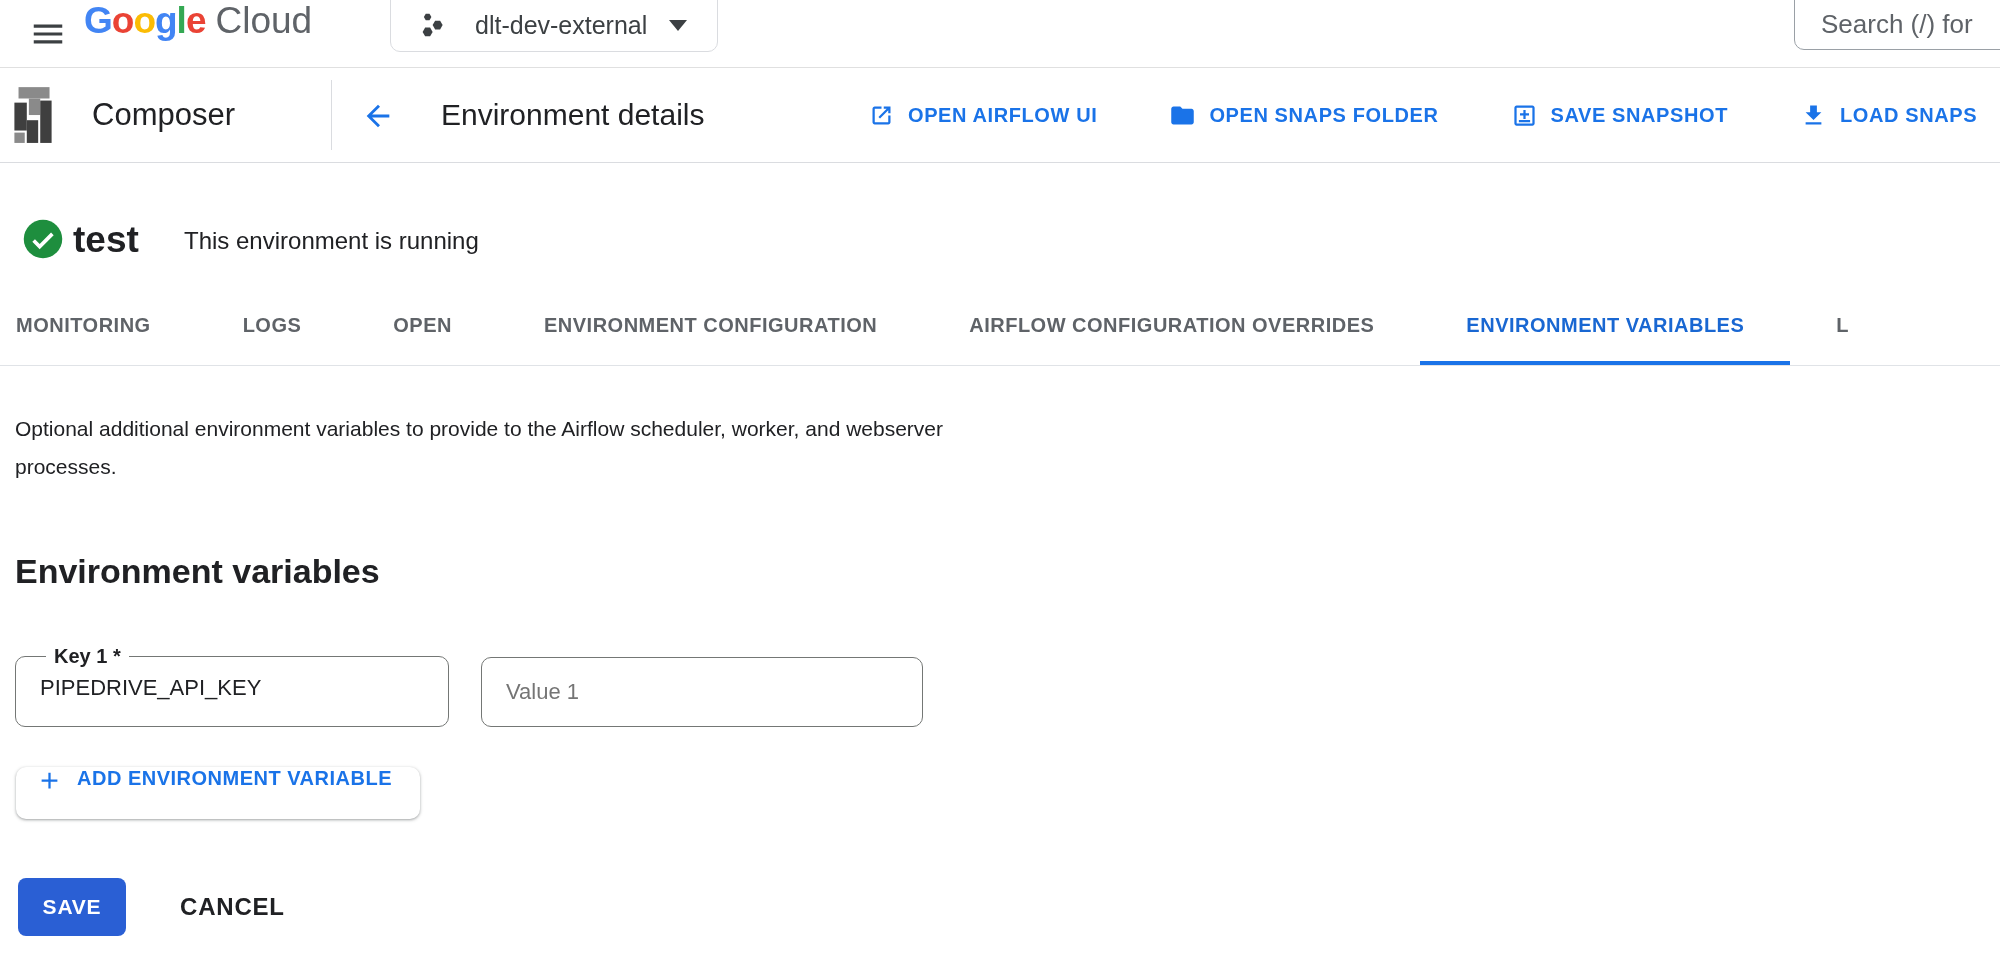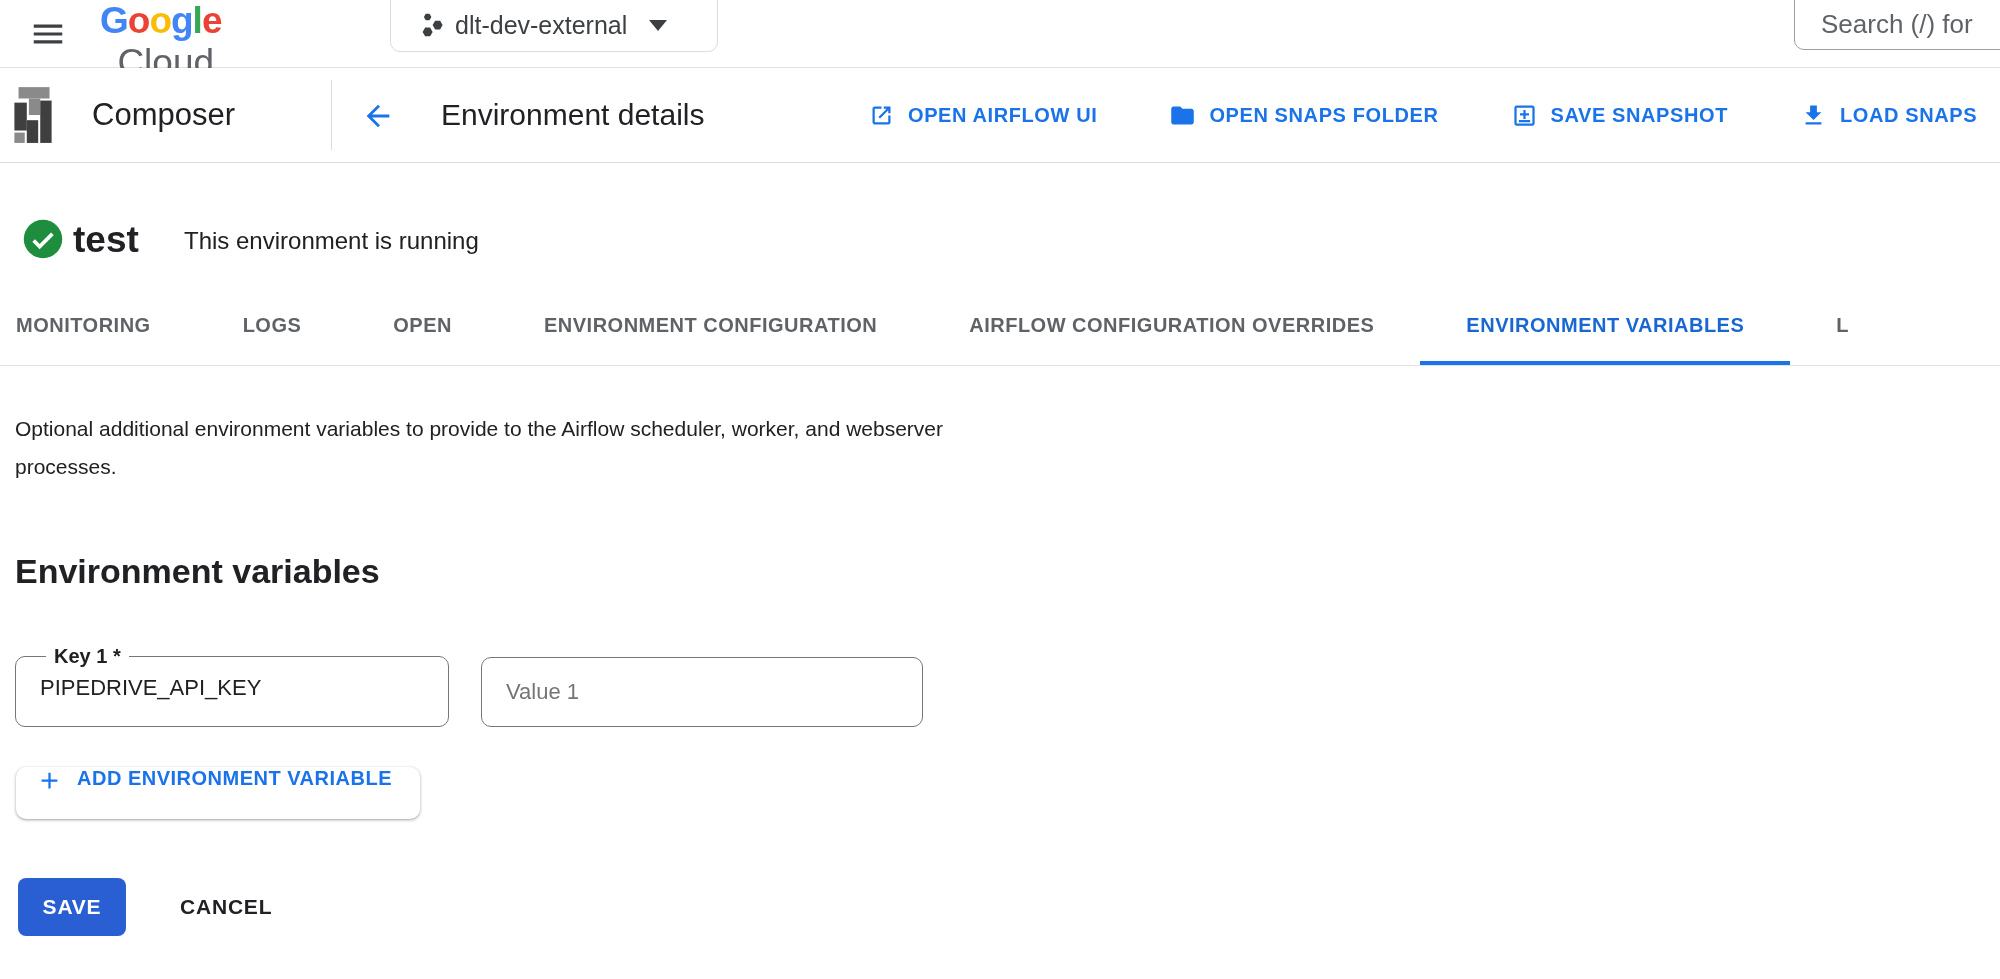--- a/index.html
+++ b/index.html
@@ -8,28 +8,28 @@
     position:relative; overflow:hidden; background:#fff;
     font-family:"Liberation Sans", sans-serif; color:var(--c-text,#202124);
   }
   svg { display:block; }
 
   
   .topbar { position:absolute; left:0; top:0; width:2000px; height:68px; background:#fff;
             border-bottom:1px solid #e0e0e0; }
   .hamburger { position:absolute; left:26px; top:12px; width:44px; height:44px;
                display:flex; align-items:center; justify-content:center; cursor:pointer; }
-  .glogo { position:absolute; left:100px; top:0; height:64px; display:flex; align-items:center;
-           font-size:37px; letter-spacing:-1px;flex-direction:column; }
+  .glogo { position:absolute; left:84px; top:0; height:64px; display:flex; 
+           font-size:37px; letter-spacing:-1px; }
   .glogo .gword { font-weight:bold; }
   .glogo .cloud { color:#5f6368; margin-left:10px; font-weight:normal; letter-spacing:0; }
   .project-selector { position:absolute; left:390px; top:-16px; width:328px; height:68px;
             border:1px solid #dadce0; border-radius:10px; background:#fff;
             display:flex; align-items:center; padding:14px 24px 0 26px; cursor:pointer; }
-  .project-selector .ptext { font-size:25px; color:#3c4043; margin:0 22px 0 8px; white-space:nowrap; }
+  .project-selector .ptext { font-size:25px; color:#3c4043; margin:0 22px 0 28px; white-space:nowrap; }
   .caret-down { width:0; height:0; border-left:9px solid transparent; border-right:9px solid transparent;
                 border-top:11px solid #3c4043; }
   .searchbox { position:absolute; left:1794px; top:-18px; width:400px; height:68px;
                border:1px solid #9aa0a6; border-radius:10px; background:#fff;
                display:flex; align-items:center; padding:16px 0 0 26px; }
   .searchbox input { border:none; outline:none; font-size:26px; color:#5f6368; width:360px;
                      font-family:"Liberation Sans",sans-serif; background:transparent; }
   .searchbox input::placeholder { color:#5f6368; opacity:1; }
 
   
@@ -80,21 +80,21 @@
   .add-btn { position:absolute; left:16px; top:401px; height:52px; background:#fff;
              border:none; border-radius:10px; display:flex; gap:14px;
              padding:0 28px 0 20px; cursor:pointer;
              box-shadow:0 1px 2px rgba(60,64,67,.30), 0 1px 3px 1px rgba(60,64,67,.15); }
   .add-btn .lbl { color:var(--c-blue,#1a73e8); font-size:20px; font-weight:bold; letter-spacing:0.5px; }
 
   .btn-row { position:absolute; left:18px; top:512px; display:flex; align-items:center; gap:54px; }
   .save-btn { width:108px; height:58px; background:var(--c-save-bg,#2a5fd4); color:#fff;
               border:none; border-radius:8px; font-size:21px; font-weight:bold; letter-spacing:0.8px;
               cursor:pointer; font-family:"Liberation Sans",sans-serif; }
-  .cancel-btn { background:none; border:none; font-size:21px; font-weight:bold; letter-spacing:0.8px;
+  .cancel-btn { background:none; border:none; font-size:24px; font-weight:bold; letter-spacing:0.8px;
                 color:#202124; cursor:pointer; font-family:"Liberation Sans",sans-serif; }
 </style>
 </head>
 <body>
 
 <div class="topbar">
   <div class="hamburger">
     <svg width="38" height="38" viewBox="0 0 24 24">
         <path fill="#3c4043" d="M3 18h18v-2H3v2zm0-5h18v-2H3v2zm0-7v2h18V6H3z"></path>
       </svg>

